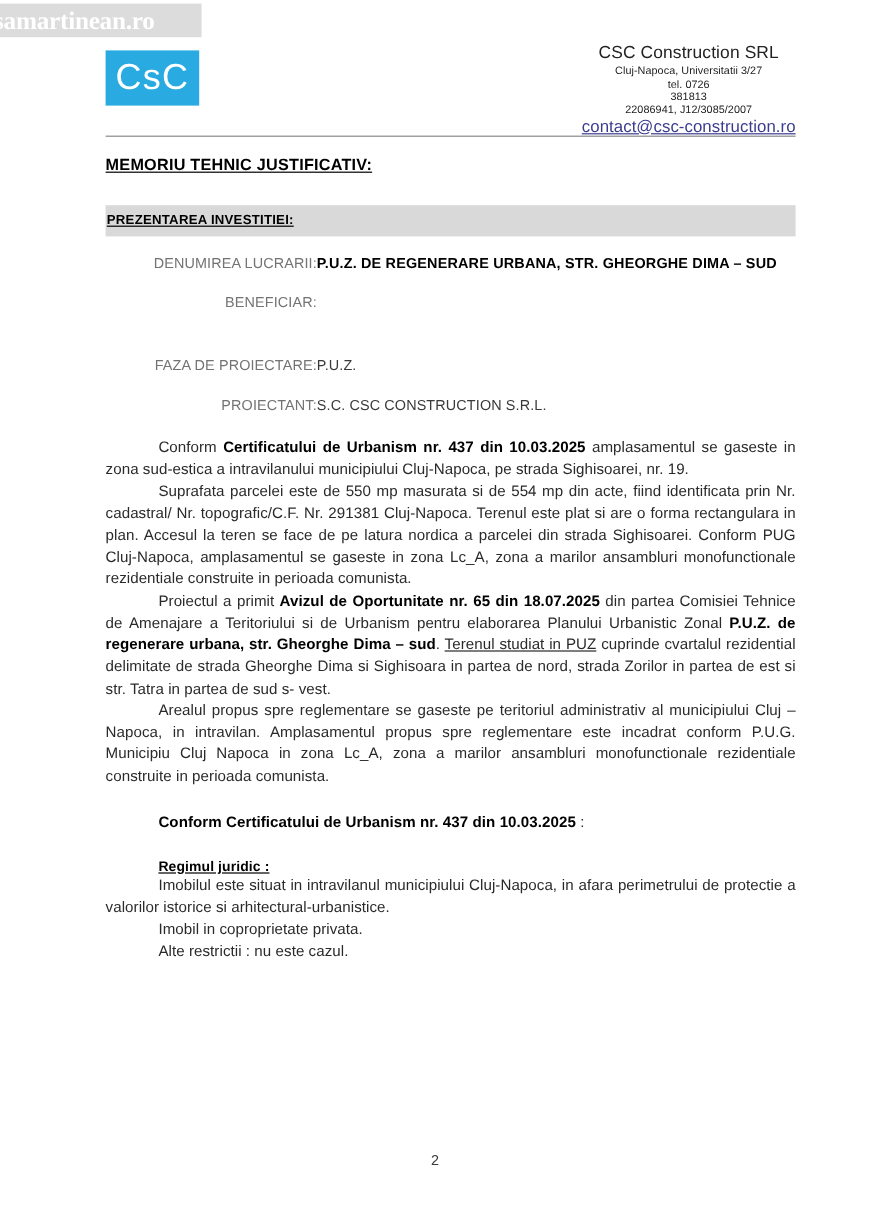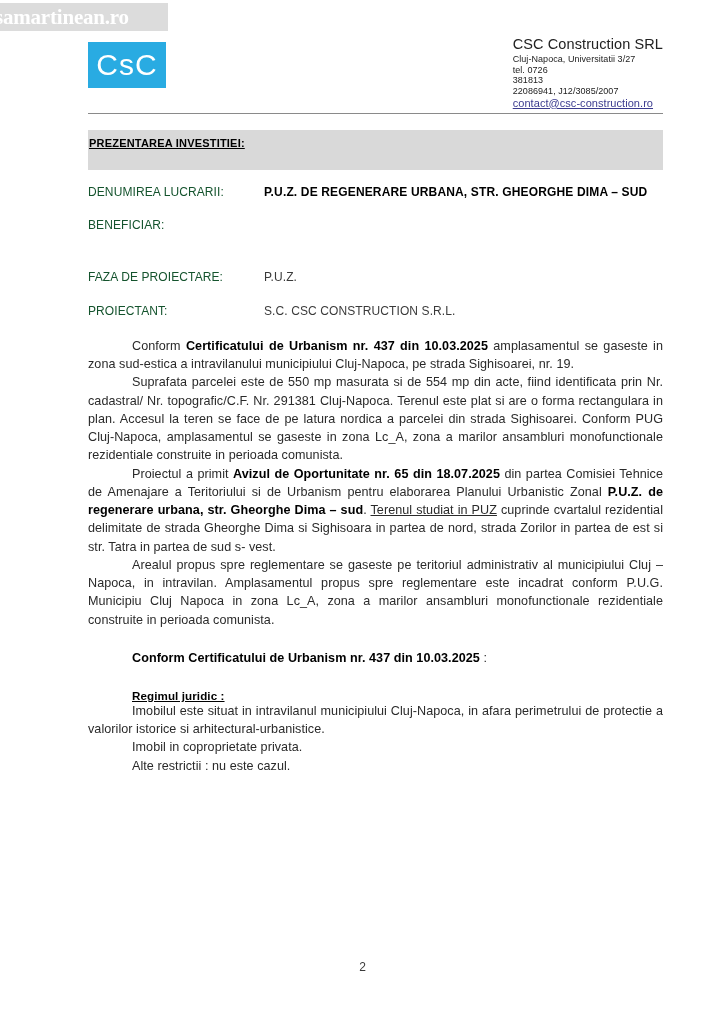--- a/index.html
+++ b/index.html
@@ -66,36 +66,36 @@
     font-size: 30px;
     font-weight: 300;
     color: #ffffff;
     letter-spacing: 1px;
     line-height: 1;
   }
   .company-block {
     position: absolute;
     right: 62px;
     top: 0;
-    text-align: left;
+    text-align: center;
     line-height: 1.18;
   }
   .company-name {
     font-size: 14.5px;
     color: #222222;
     letter-spacing: 0.1px;
     margin-bottom: 1px;
   }
   .company-line {
     font-size: 9px;
     color: #222222;
     letter-spacing: 0.05px;
   }
   .company-email {
-    font-size: 11px;
+    font-size: 14px;
     color: #3b3b8f;
     text-decoration: underline;
     letter-spacing: 0.05px;
     cursor: pointer;
   }
   .header-rule {
     position: absolute;
     left: 88px;
     top: 77px;
     width: 575px;
@@ -115,21 +115,21 @@
     font-size: 13.5px;
     font-weight: bold;
     color: #000000;
     text-decoration: underline;
     letter-spacing: 0.2px;
     margin: 0 0 26px 0;
   }
 
   .section-bar {
     background: #d9d9d9;
-    padding: 3px 0 19px 0;
+    padding: 3px 0 5px 0;
     margin: 0 0 14px 0;
   }
   .section-bar-text {
     font-size: 11px;
     font-weight: bold;
     color: #000000;
     text-decoration: underline;
     letter-spacing: 0.2px;
     padding-left: 1px;
   }
@@ -140,23 +140,24 @@
   }
   .field-row {
     display: flex;
     align-items: flex-start;
     margin-bottom: 17px;
   }
   .field-label {
     width: 176px;
     flex: 0 0 176px;
     font-size: 12px;
-    color: #14532d;
+    color: #737373;
     letter-spacing: 0.1px;
     line-height: 1.35;
+    text-align: right;
   }
   .field-value {
     flex: 1;
     font-size: 12px;
     color: #3a3a3a;
     letter-spacing: 0.1px;
     line-height: 1.35;
     white-space: pre-line;
   }
   .field-value.bold {
@@ -255,20 +256,21 @@
       <div class="company-line">tel. 0726</div>
       <div class="company-line">381813</div>
       <div class="company-line">22086941, J12/3085/2007</div>
       <div class="company-email">contact@csc-construction.ro</div>
     </div>
     <div class="header-rule"></div>
   </div>
 
   <div class="content">
 
+    <div class="doc-title">MEMORIU TEHNIC JUSTIFICATIV:</div>
 
     <div class="section-bar">
       <span class="section-bar-text">PREZENTAREA INVESTITIEI:</span>
     </div>
 
     <div class="fields">
 
       <div class="field-row">
         <div class="field-label">DENUMIREA LUCRARII:</div>
         <div class="field-value bold">P.U.Z. DE REGENERARE URBANA, STR. GHEORGHE DIMA – SUD</div>

